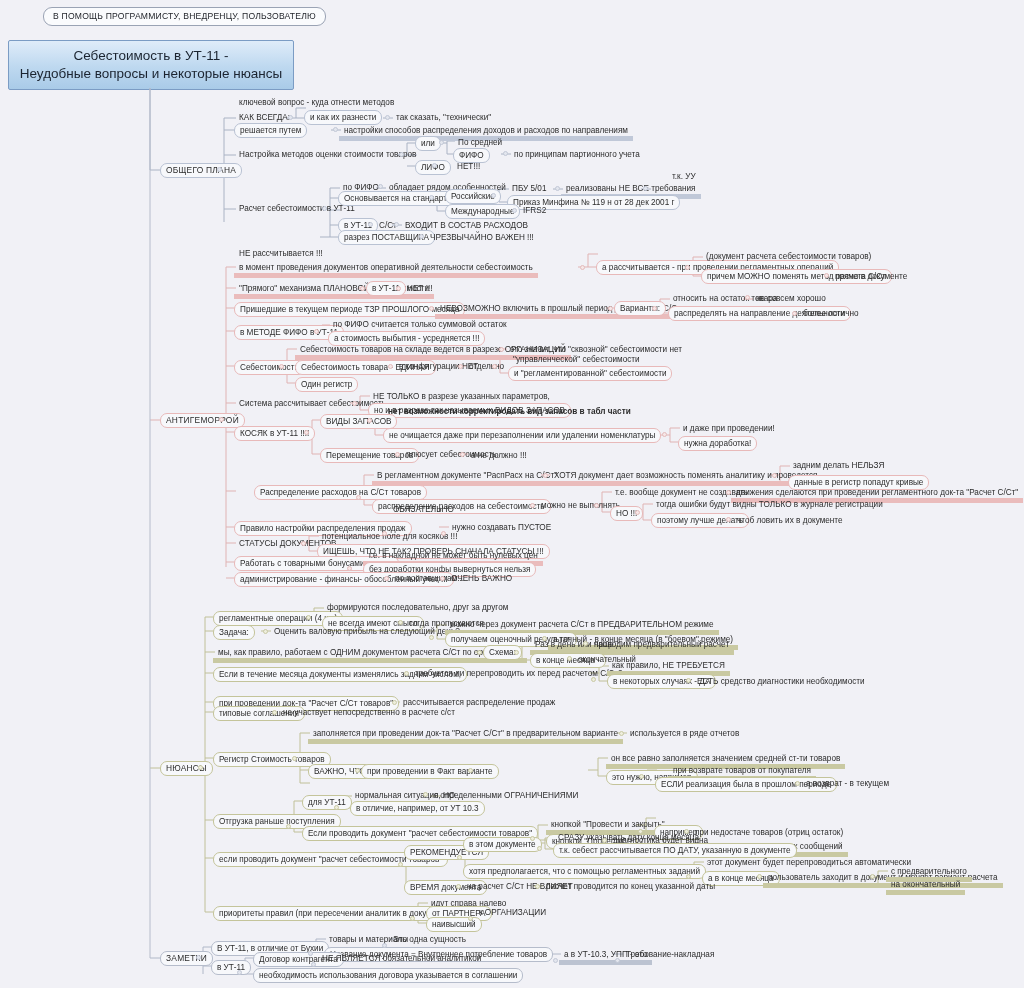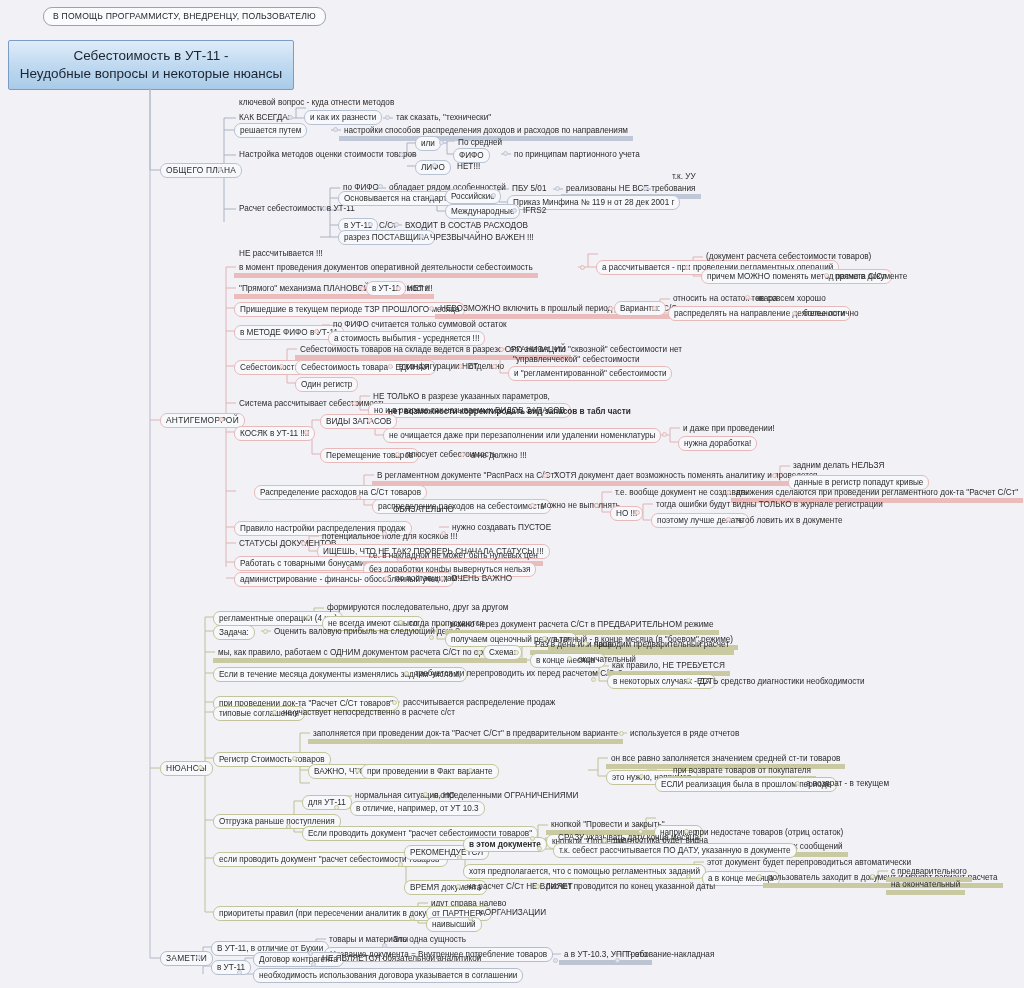--- a/index.html
+++ b/index.html
@@ -512,21 +512,21 @@
   <div class="node boxed c-olive" style="left:302px;top:826px;"><span>Если проводить документ "расчет себестоимости товаров"</span></div>
   <div class="node uline c-olive" style="left:546px;top:818px;"><span>кнопкой "Провести и закрыть"</span></div>
   <div class="node uline c-olive" style="left:654px;top:840px;"><span>то мы НЕ УВИДИМ диагностических сообщений</span></div>
   <div class="node boxed c-olive" style="left:654px;top:825px;"><span>например</span></div>
   <div class="node c-olive" style="left:690px;top:826px;"><span>при недостаче товаров (отриц остаток)</span></div>
   <div class="node boxed c-olive" style="left:546px;top:834px;"><span>кнопкой "Провести" -</span></div>
   <div class="node c-olive" style="left:608px;top:834px;"><span>диагностика будет видна</span></div>
 
   <div class="node boxed c-olive" style="left:213px;top:852px;"><span>если проводить документ "расчет себестоимости товаров"</span></div>
   <div class="node boxed c-olive" style="left:404px;top:845px;"><span>РЕКОМЕНДУЕТСЯ</span></div>
-  <div class="node boxed c-olive" style="left:463px;top:837px;font-weight:bold;"><span>в этом документе</span></div>
+  <div class="node boxed c-olive" style="left:463px;top:837px;"><span>в этом документе</span></div>
   <div class="node c-olive" style="left:553px;top:831px;"><span>СРАЗУ указывать дату конца месяца</span></div>
   <div class="node boxed c-olive" style="left:553px;top:843px;"><span>т.к. себест рассчитывается ПО ДАТУ, указанную в документе</span></div>
   <div class="node boxed c-olive" style="left:463px;top:864px;"><span>хотя предполагается, что с помощью регламентных заданий</span></div>
   <div class="node c-olive" style="left:702px;top:856px;"><span>этот документ будет перепроводиться автоматически</span></div>
   <div class="node boxed c-olive" style="left:702px;top:871px;"><span>а в конце месяца</span></div>
   <div class="node uline c-olive" style="left:763px;top:871px;"><span>пользователь заходит в документ и меняет вариант расчета</span></div>
   <div class="node uline c-olive" style="left:886px;top:865px;"><span>с предварительного</span></div>
   <div class="node uline c-olive" style="left:886px;top:878px;"><span>на окончательный</span></div>
   <div class="node boxed c-olive" style="left:404px;top:880px;"><span>ВРЕМЯ документа</span></div>
   <div class="node c-olive" style="left:462px;top:880px;"><span>на расчет С/Ст НЕ ВЛИЯЕТ</span></div>

